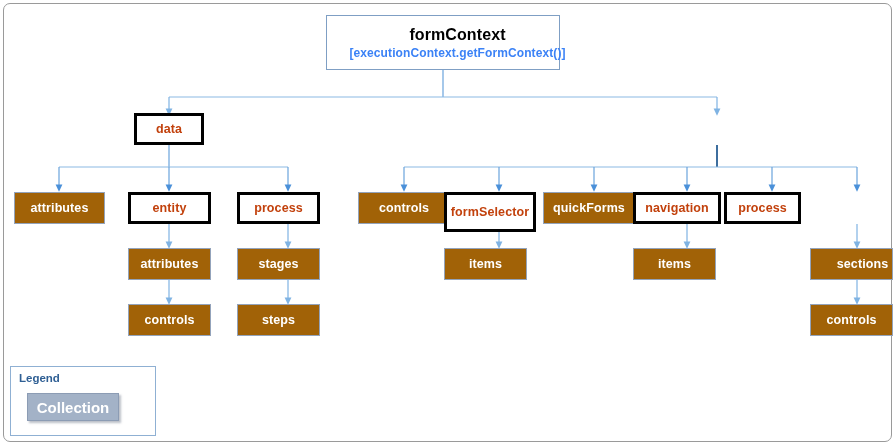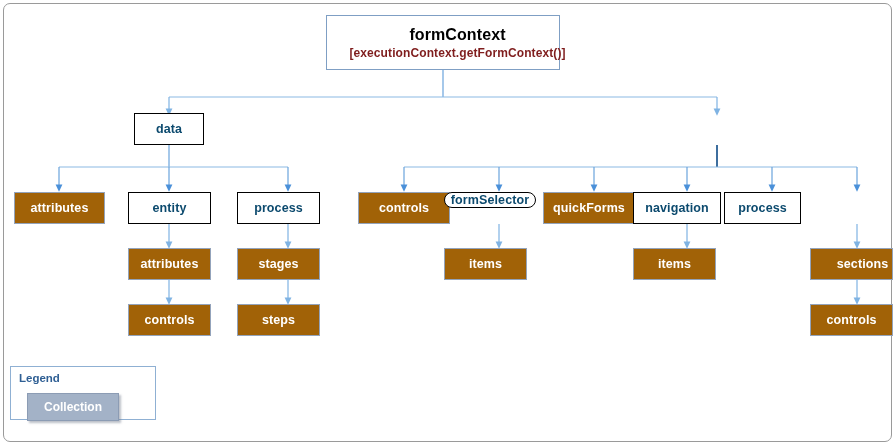--- a/index.html
+++ b/index.html
@@ -43,22 +43,22 @@
     align-items: center;
     justify-content: center;
     text-align: center;
     font-size: 12.5px;
     font-weight: bold;
     letter-spacing: .1px;
     line-height: 1.15;
   }
   .node.plain {
     background: #ffffff;
-    border: 1px solid #000000;
-    color: #0c4a6e;
+    border: 3px solid #000000;
+    color: #c2410c;
     text-align: center;
   }
   .node.collection {
     background: #a16207;
     border: 1px solid #93a3bb;
     color: #ffffff;
     font-weight: bold;
   }
   .node.root {
     background: #ffffff;
@@ -70,30 +70,30 @@
   }
   .root-title {
     font-size: 16px;
     font-weight: bold;
     color: #000000;
     line-height: 1.2;
   }
   .root-sub {
     font-size: 12px;
     font-weight: bold;
-    color: #7f1d1d;
+    color: #3b82f6;
     line-height: 1.2;
     margin-top: 2px;
   }
   #legend {
     position: absolute;
     left: 10px;
     top: 366px;
     width: 146px;
-    height: 54px;
+    height: 70px;
     background: #ffffff;
     border: 1px solid #8fb0d3;
     box-sizing: border-box;
   }
   #legend-title {
     position: absolute;
     left: 8px;
     top: 5px;
     font-size: 11.5px;
     font-weight: bold;
@@ -106,21 +106,21 @@
     width: 92px;
     height: 28px;
     background: #a3b2c7;
     border: 1px solid #8c9cb4;
     box-shadow: 2px 2px 2px rgba(120,130,145,.5);
     box-sizing: border-box;
     display: flex;
     align-items: center;
     justify-content: center;
     color: #ffffff;
-    font-size: 12px;
+    font-size: 15px;
     font-weight: bold;
   }
 </style>
 </head>
 <body>
 
 <div id="canvas">
 
   <div id="frame"></div>
 
@@ -206,21 +206,21 @@
   </div>
 
   <div class="node collection" style="left:237px; top:248px; width:83px; height:32px;">
     <span>stages</span>
   </div>
 
   <div class="node collection" style="left:358px; top:192px; width:92px; height:32px;">
     <span>controls</span>
   </div>
 
-  <div class="node plain" style="left:444px; top:192px; width:92px; height:16px;border-radius:15px;">
+  <div class="node plain" style="left:444px; top:192px; width:92px; height:40px;">
     <span>formSelector</span>
   </div>
 
   <div class="node collection" style="left:543px; top:192px; width:92px; height:32px;">
     <span>quickForms</span>
   </div>
 
   <div class="node plain" style="left:633px; top:192px; width:88px; height:32px;">
     <span>navigation</span>
   </div>

